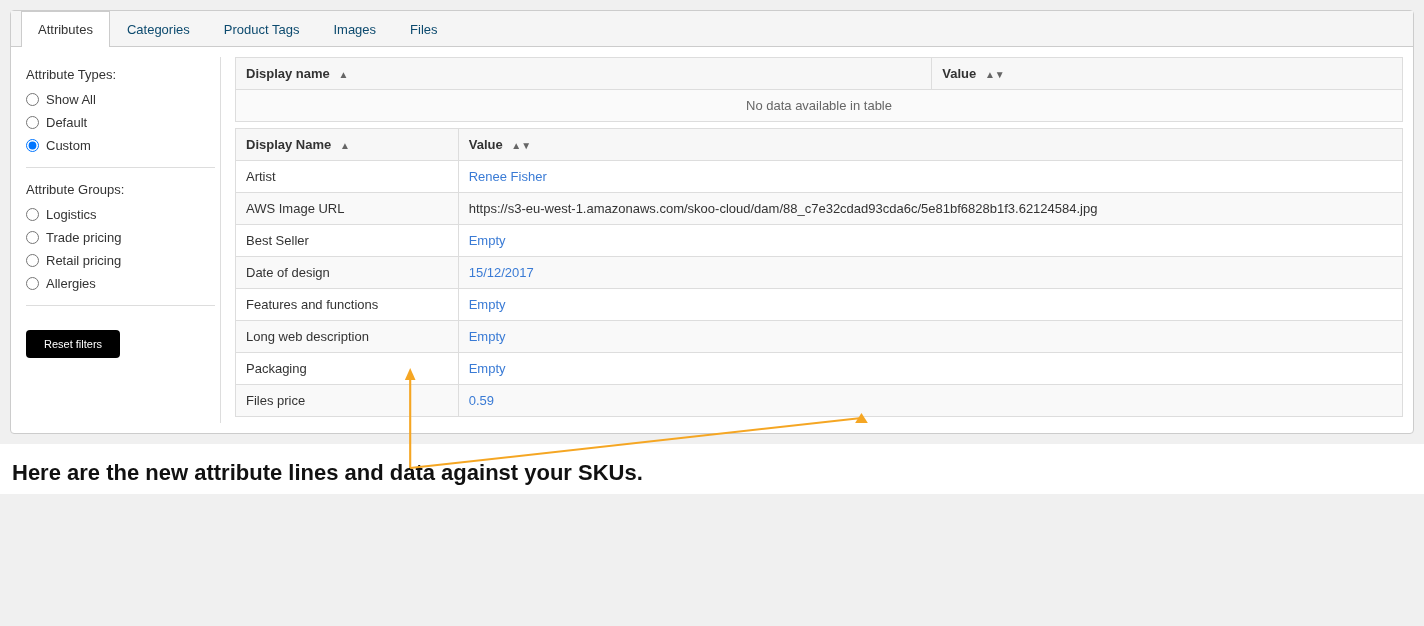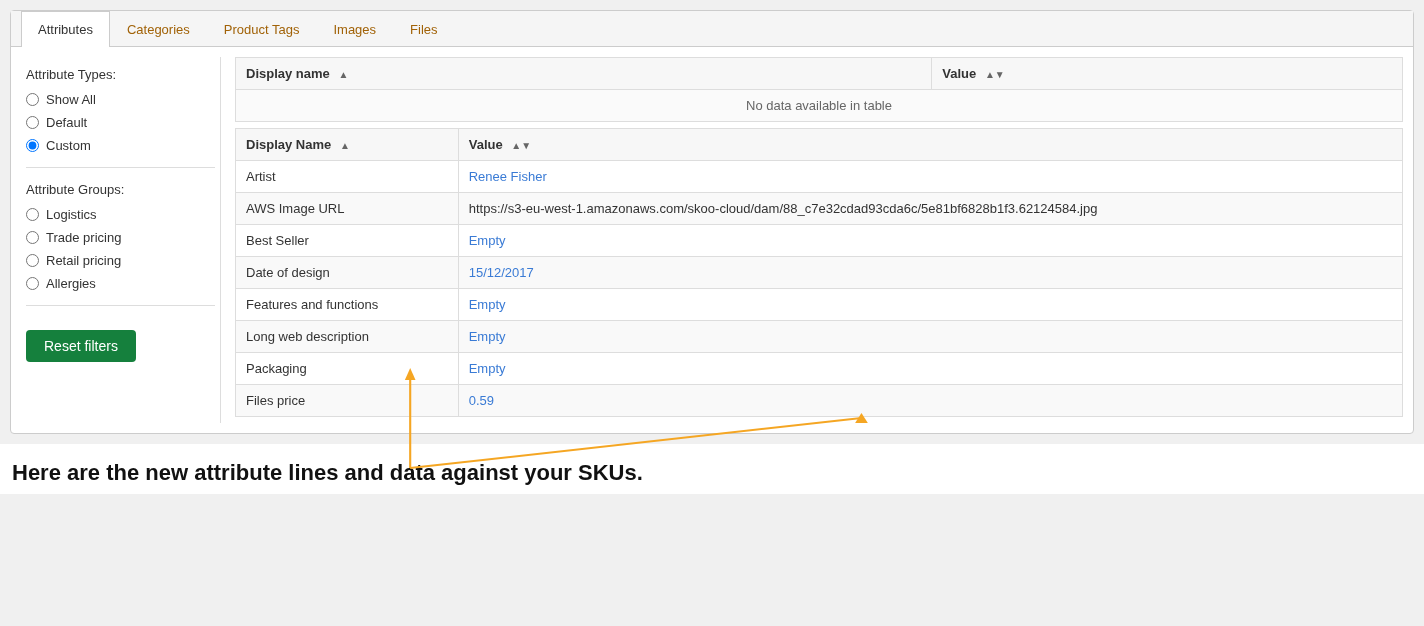--- a/index.html
+++ b/index.html
@@ -16,21 +16,21 @@
     .tabs {
       display: flex;
       border-bottom: 1px solid #ccc;
       background: #f5f5f5;
       padding: 0 10px;
     }
     .tab {
       padding: 10px 16px;
       cursor: pointer;
       font-size: 13px;
-      color: #a16207;
+      color: #0c4a6e;
       border: 1px solid transparent;
       border-bottom: none;
       margin-bottom: -1px;
       background: transparent;
     }
     .tab.active {
       background: #fff;
       border-color: #ccc;
       color: #333;
       font-weight: 500;
@@ -66,27 +66,27 @@
     .radio-item input[type="radio"] {
       margin-right: 7px;
       cursor: pointer;
     }
     .divider {
       border: none;
       border-top: 1px solid #ddd;
       margin: 14px 0;
     }
     .reset-btn {
-      background: #15803d;
+      background: #000000;
       color: #fff;
       border: none;
       padding: 8px 18px;
       border-radius: 4px;
       cursor: pointer;
-      font-size: 14px;
+      font-size: 11px;
       margin-top: 10px;
     }
 
     
     .right-panel {
       flex: 1;
       padding: 0 0 0 14px;
     }
 
     

